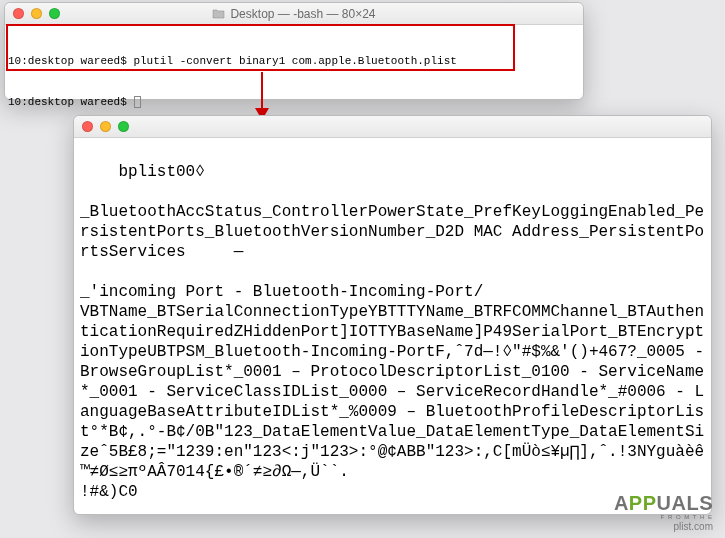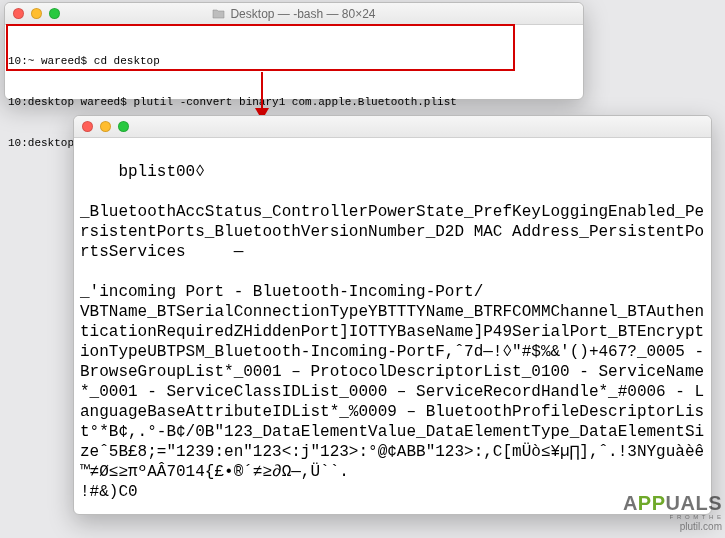--- a/index.html
+++ b/index.html
@@ -80,21 +80,21 @@
     }
     .cursor-box {
       display: inline-block;
       width: 7px; height: 12px;
       border: 1px solid #888;
       vertical-align: text-bottom;
       margin-left: 1px;
     }
     .watermark {
       position: absolute;
-      right: 3px;
+      right: 12px;
       bottom: 6px;
       font-family: Arial, sans-serif;
       font-size: 10px;
       color: rgba(0,0,0,0.45);
       text-align: right;
       line-height: 1.1;
     }
     .watermark .big {
       font-size: 20px;
       font-weight: bold;
@@ -116,21 +116,20 @@
     <div class="title">
       <span class="folder-icon">
         <svg width="13" height="11" viewBox="0 0 13 11">
             <path d="M1 2h4l1 1h6v7H1z" fill="#bdbdbd" stroke="#8a8a8a" stroke-width="0.5"></path>
           </svg>
       </span>
       <span>Desktop — -bash — 80×24</span>
     </div>
   </div>
   <div class="term-body">
-    <div>10:~ wareed$ cd desktop</div>
     <div>10:desktop wareed$ plutil -convert binary1 com.apple.Bluetooth.plist</div>
     <div><span>10:desktop wareed$ </span><span class="cursor-box"></span></div>
   </div>
 </div>
 
 <div class="highlight-box" style="left:6px; top:24px; width:509px; height:47px;"></div>
 
 <svg class="arrow" style="left:250px; top:70px;" width="24" height="52">
   <line x1="12" y1="2" x2="12" y2="40" stroke="#d40000" stroke-width="2"></line>
   <polygon points="12,50 5,38 19,38" fill="#d40000"></polygon>
@@ -153,14 +152,14 @@
 VBTName_BTSerialConnectionTypeYBTTTYName_BTRFCOMMChannel_BTAuthenticationRequiredZHiddenPort]IOTTYBaseName]P49SerialPort_BTEncryptionTypeUBTPSM_Bluetooth-Incoming-PortF,ˆ7d—!◊"#$%&amp;'()+467?_0005 - BrowseGroupList*_0001 – ProtocolDescriptorList_0100 - ServiceName*_0001 - ServiceClassIDList_0000 – ServiceRecordHandle*_#0006 - LanguageBaseAttributeIDList*_%0009 – BluetoothProfileDescriptorList°*B¢,.°-B¢/0B"123_DataElementValue_DataElementType_DataElementSizeˆ5B£8;="1239:en"123&lt;:j"123&gt;:°@¢ABB"123&gt;:,C[mÜò≤¥µ∏],ˆ.!3NYguàèê™≠Ø≤≥πºAÂ7014{£•®´≠≥∂Ω—,Ü``.
 !#&amp;)C0</span>
   </div>
 </div>
 
 <div class="watermark">
   <div class="big">
     <span>A</span><span class="green">PP</span><span>UALS</span>
   </div>
   <div style="font-size:6px; letter-spacing:1px;">F R O M   T H E</div>
-  <div>plutil.com</div>
+  <div>plist.com</div>
 </div>
 
 </body></html>

